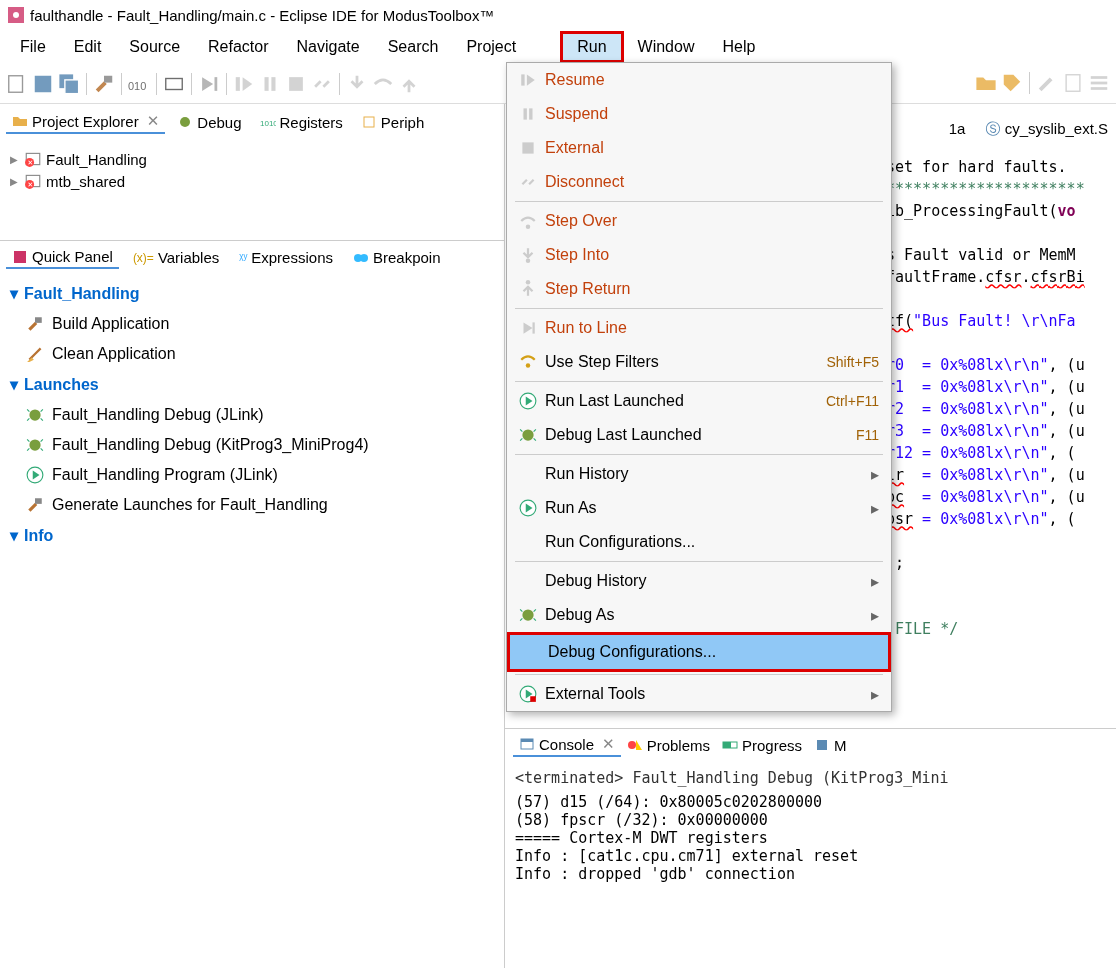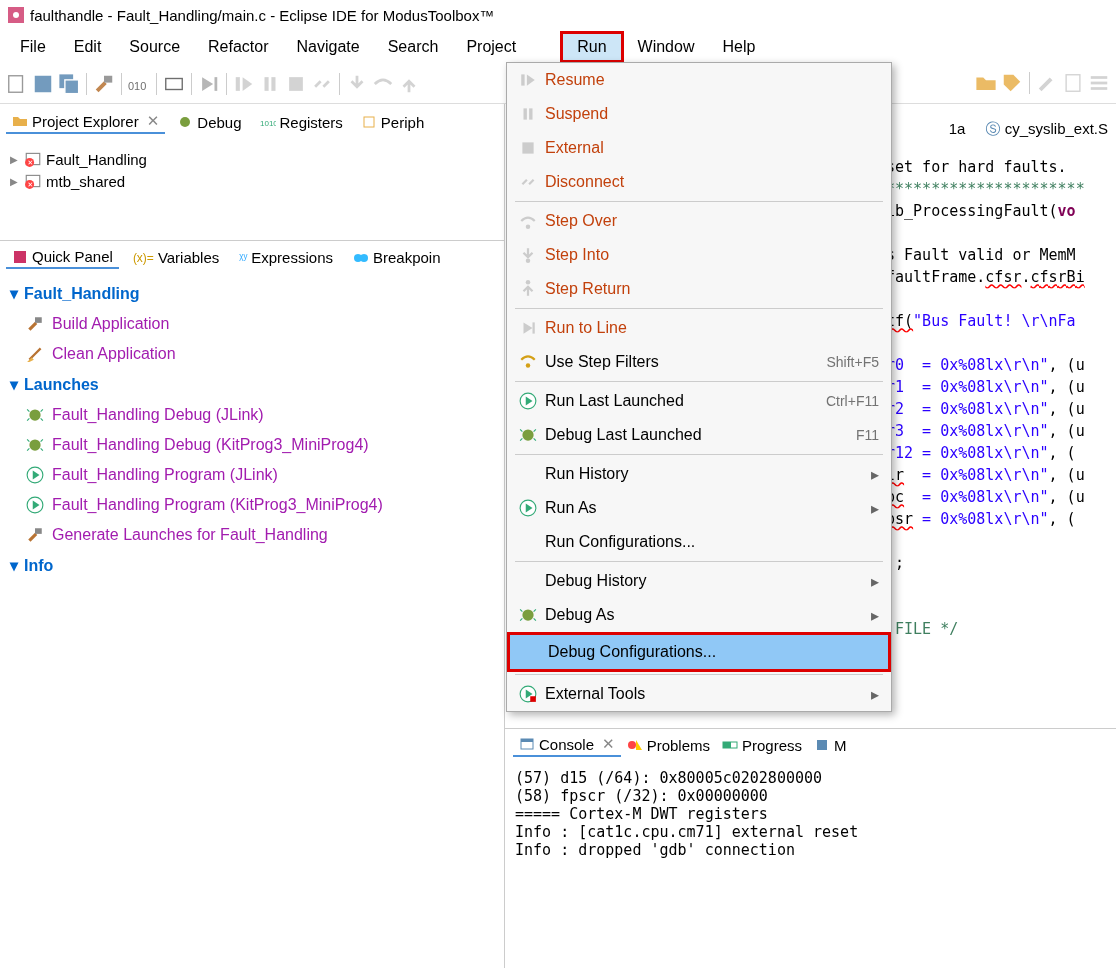--- a/index.html
+++ b/index.html
@@ -20,21 +20,21 @@
 .view-tab.active { background: #fff; border-bottom: 2px solid #4a90d9; }
 .tab-icon { width: 16px; height: 16px; display: inline-flex; }
 .project-tree { padding: 8px 10px; flex: 0 0 auto; height: 100px; }
 .tree-item { display: flex; align-items: center; padding: 2px 0; font-size: 15px; color: #000; gap: 4px; }
 .tree-arrow { color: #888; font-size: 10px; width: 10px; }
 .tree-icon { width: 18px; height: 18px; display: inline-flex; }
 .quick-panel-tabs { display: flex; align-items: center; padding: 4px 6px; height: 34px; gap: 8px; border-top: 1px solid #ccc; font-size: 15px; }
 .quick-panel { padding: 4px 10px; overflow: auto; flex: 1; }
 .qp-heading { display: flex; align-items: center; font-size: 16px; color: #0066cc; font-weight: bold; padding: 6px 0; gap: 6px; }
 .qp-heading .arrow { color: #0066cc; }
-.qp-item { display: flex; align-items: center; padding: 6px 0 6px 16px; font-size: 16px; color: #a21caf; gap: 8px; cursor: pointer; }
+.qp-item { display: flex; align-items: center; padding: 6px 0 6px 16px; font-size: 16px; color: #000000; gap: 8px; cursor: pointer; }
 .qp-icon { width: 18px; height: 18px; display: inline-flex; }
 .right-col { flex: 1; display: flex; flex-direction: column; position: relative; }
 .editor-area { flex: 1; position: relative; }
 .editor-tabs-right { position: absolute; right: 0; top: 12px; display: flex; gap: 20px; padding: 4px 8px; font-size: 15px; }
 .code-area { position: absolute; right: 0; top: 30px; width: 230px; font-family: Consolas, monospace; font-size: 15px; white-space: pre; line-height: 22px; color: #000; overflow: hidden; }
 .code-area .kw { color: #7f0055; font-weight: bold; }
 .code-area .str { color: #2a00ff; }
 .code-area .cm { color: #3f7f5f; }
 .code-area .err { text-decoration: underline wavy #f00; }
 .console-panel { height: 240px; border-top: 1px solid #ccc; }
@@ -42,21 +42,21 @@
 .console-body { padding: 8px 10px; font-family: Consolas, monospace; font-size: 15px; }
 .console-title { margin-bottom: 6px; color: #333; }
 .dropdown-menu { position: absolute; left: 506px; top: 62px; width: 386px; background: #f7f7f7; border: 1px solid #aaa; box-shadow: 3px 3px 8px rgba(0,0,0,0.3); z-index: 100; font-size: 16px; }
 .menu-row { display: flex; align-items: center; height: 34px; padding: 0 12px 0 8px; cursor: pointer; }
 .menu-row.disabled { color: #c2410c; cursor: default; justify-content: flex-end; }
 .menu-row.highlighted { background: #90c8f6; border: 3px solid #d00; height: 40px; }
 .menu-sep { height: 1px; background: #ccc; margin: 2px 8px; }
 .menu-icon { width: 26px; display: flex; align-items: center; justify-content: center; }
 .menu-icon svg { width: 18px; height: 18px; }
 .menu-label { flex: 1; padding-left: 4px; }
-.menu-shortcut { color: #737373; font-size: 14px; padding-left: 12px; }
+.menu-shortcut { color: #a16207; font-size: 14px; padding-left: 12px; }
 .menu-sub { color: #666; padding-left: 10px; }
 .right-toolbar { position: absolute; right: 6px; top: 72px; display: flex; gap: 4px; align-items: center; }
 </style>
 </head>
 <body>
 
 <div class="titlebar">
   <span class="titlebar-icon">
     <svg viewBox="0 0 16 16">
         <rect width="16" height="16" fill="#c36" opacity="0.8"></rect>
@@ -330,29 +330,20 @@
         <span>Fault_Handling Debug (KitProg3_MiniProg4)</span>
       </div>
       <div class="qp-item">
         <span class="qp-icon">
             <svg viewBox="0 0 16 16">
               <circle cx="8" cy="8" r="7" fill="#fff" stroke="#3a7"></circle>
               <path d="M6 4 L12 8 L6 12 Z" fill="#3a7"></path>
             </svg>
           </span>
         <span>Fault_Handling Program (JLink)</span>
-      </div>
-      <div class="qp-item">
-        <span class="qp-icon">
-            <svg viewBox="0 0 16 16">
-              <circle cx="8" cy="8" r="7" fill="#fff" stroke="#3a7"></circle>
-              <path d="M6 4 L12 8 L6 12 Z" fill="#3a7"></path>
-            </svg>
-          </span>
-        <span>Fault_Handling Program (KitProg3_MiniProg4)</span>
       </div>
       <div class="qp-item">
         <span class="qp-icon">
             <svg viewBox="0 0 16 16">
               <path d="M2 12 L8 6 L10 8 L4 14 Z" fill="#b87333"></path>
               <rect x="8" y="2" width="6" height="5" fill="#888"></rect>
             </svg>
           </span>
         <span>Generate Launches for Fault_Handling</span>
       </div>
@@ -427,20 +418,21 @@
         <span class="view-tab">
           <span class="tab-icon">
               <svg viewBox="0 0 16 16">
                 <rect x="3" y="3" width="10" height="10" fill="#5b8ab3"></rect>
               </svg>
             </span>
           <span>M</span>
         </span>
       </div>
       <div class="console-body">
+        <div class="console-title">&lt;terminated&gt; Fault_Handling Debug (KitProg3_Mini</div>
         <div>(57) d15 (/64): 0x80005c0202800000</div>
         <div>(58) fpscr (/32): 0x00000000</div>
         <div>===== Cortex-M DWT registers</div>
         <div>Info : [cat1c.cpu.cm71] external reset </div>
         <div>Info : dropped 'gdb' connection</div>
       </div>
     </div>
   </div>
 </div>
 

